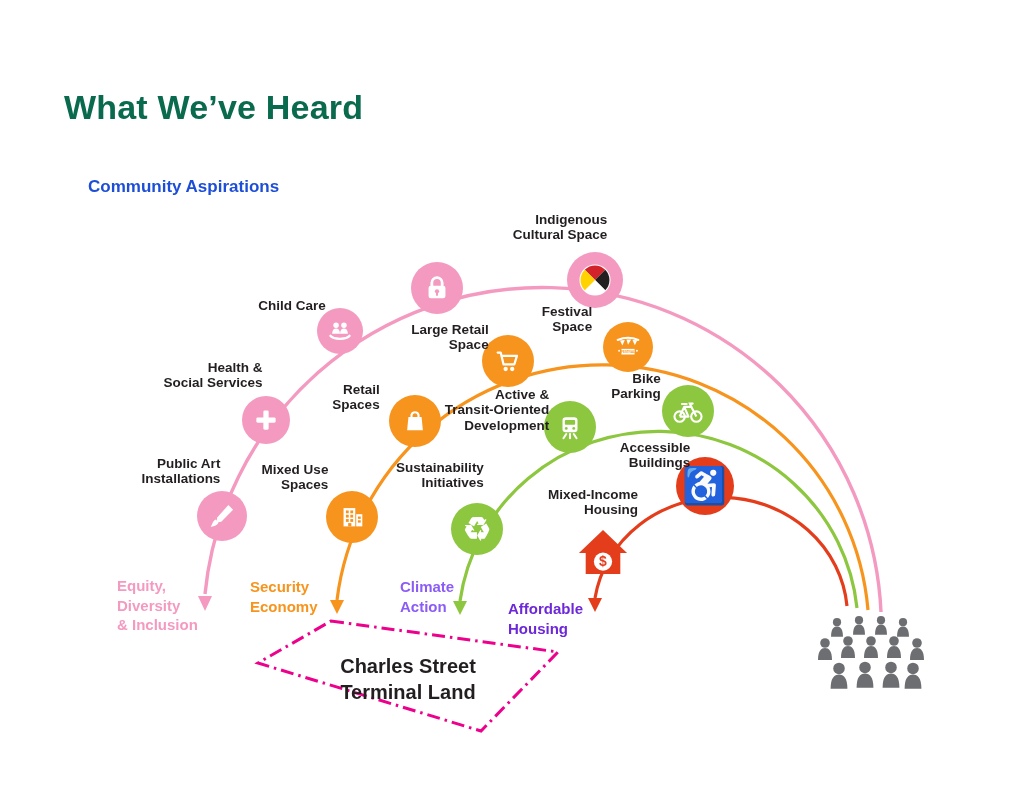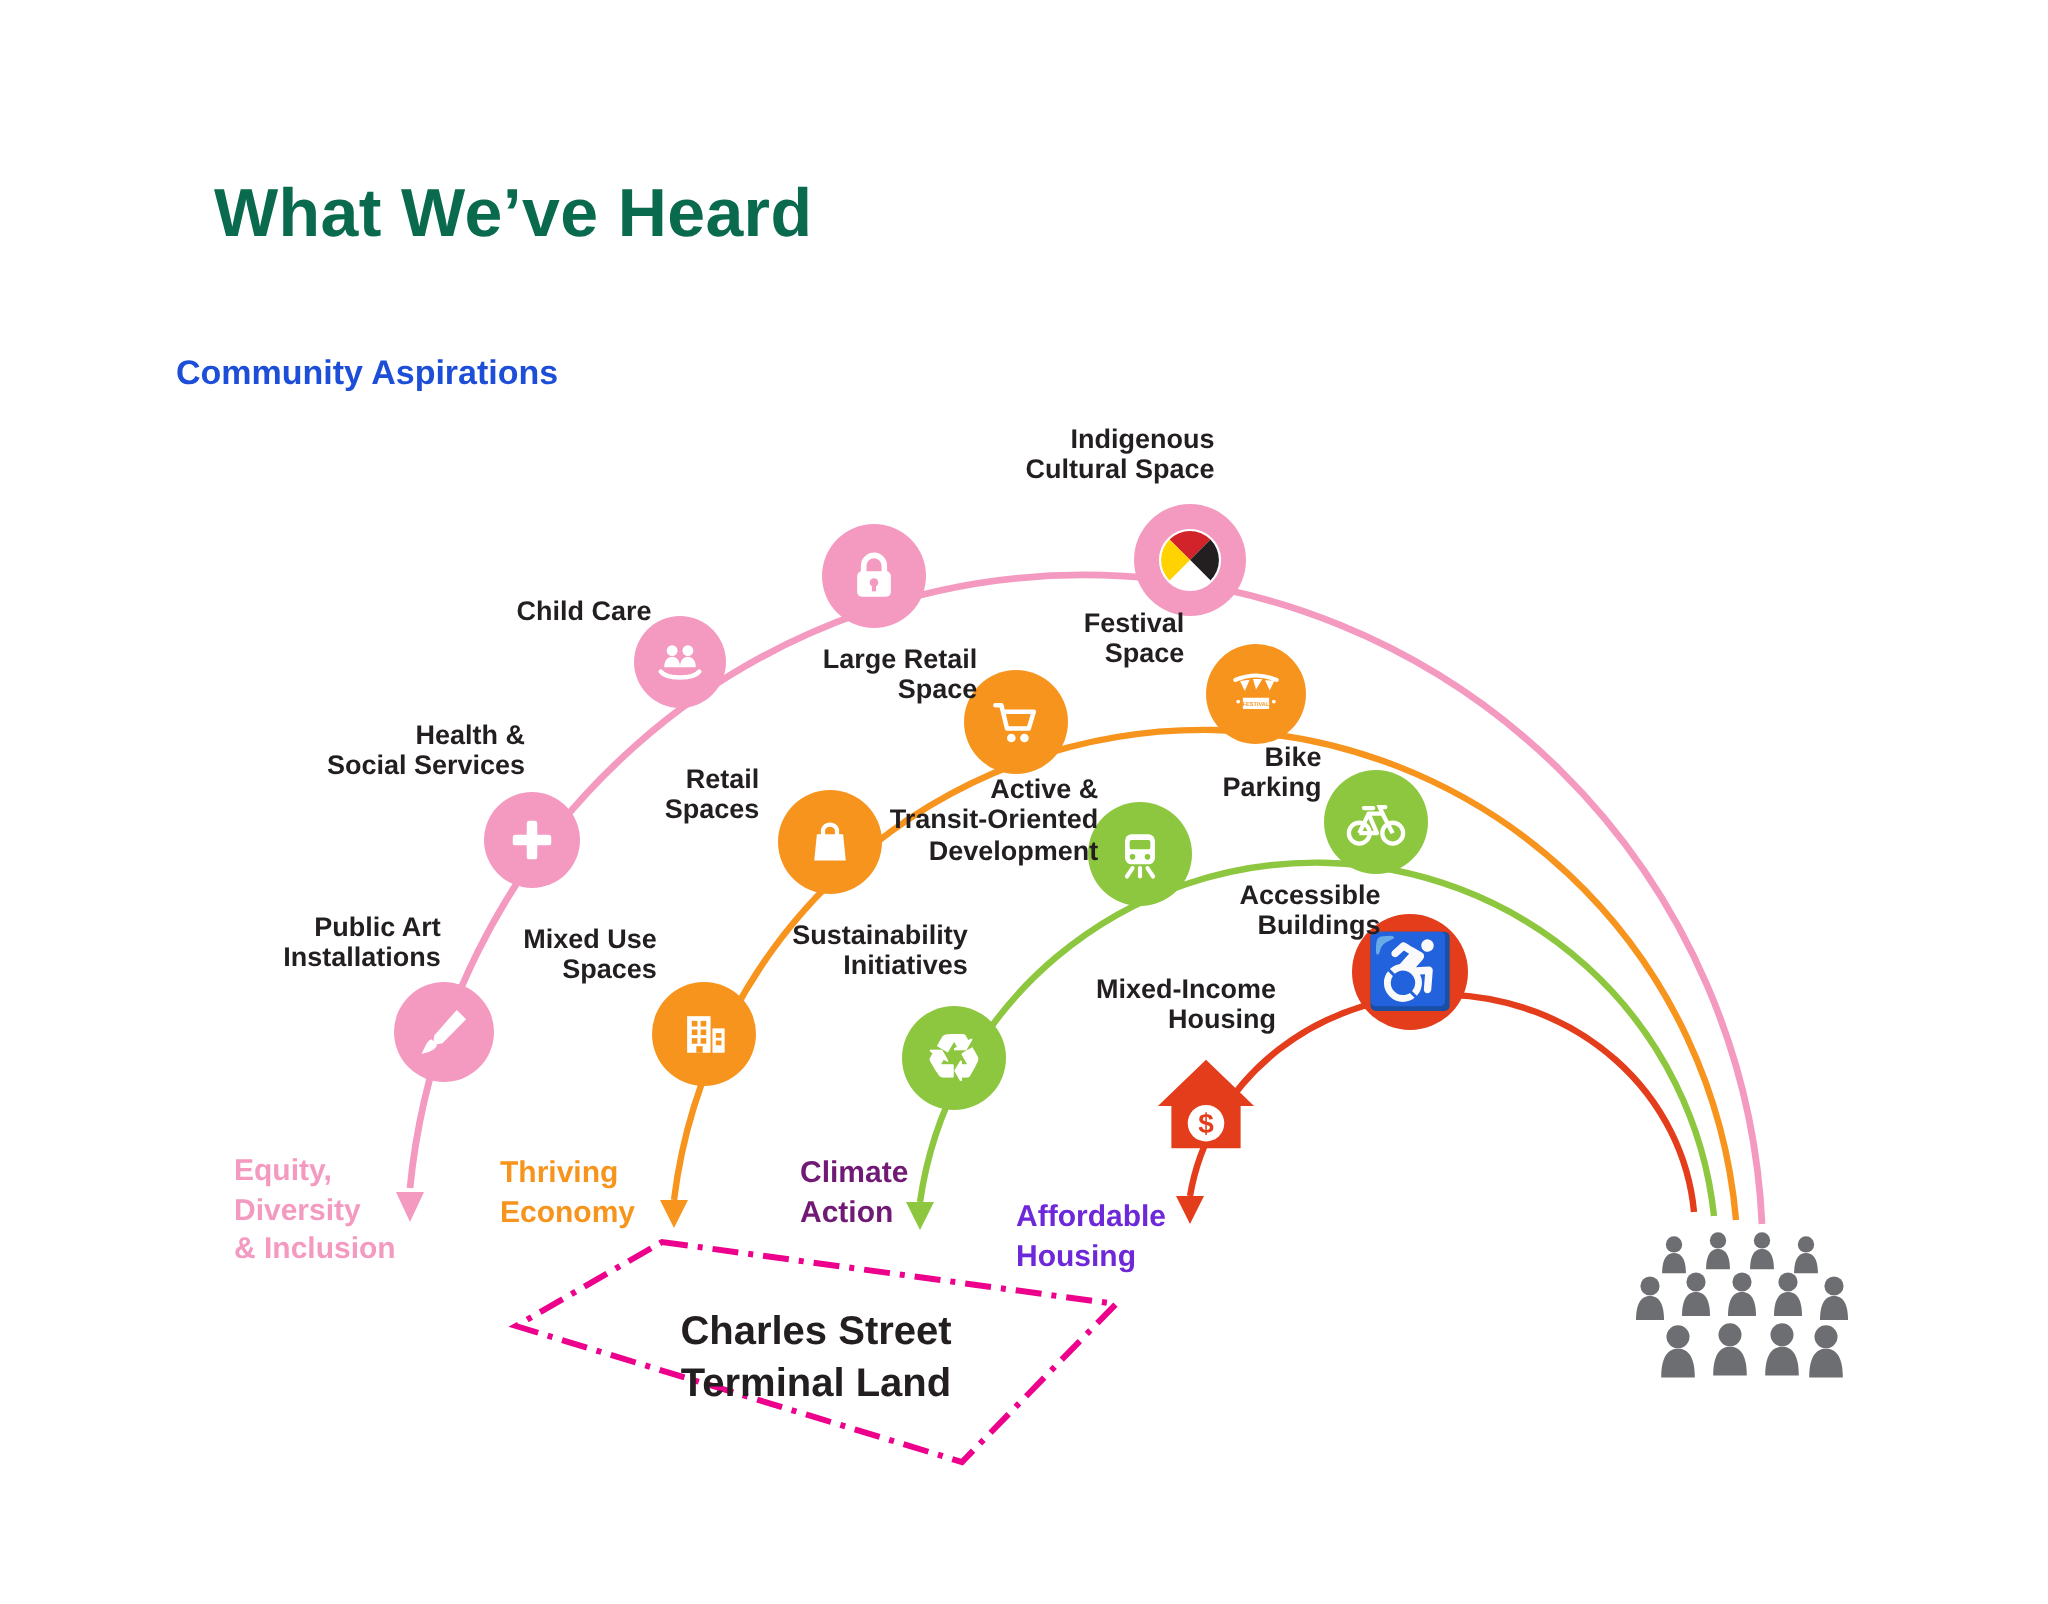--- a/index.html
+++ b/index.html
@@ -1,21 +1,21 @@
 <!DOCTYPE html>
 <html><head>
 <meta charset="utf-8">
 <style>
   html,body{margin:0;padding:0;background:#fff;}
   body{font-family:"Liberation Sans",sans-serif;color:#231f20;}
   .page{position:relative;width:1024px;height:802px;background:#ffffff;overflow:hidden;}
   .abs{position:absolute;}
   .pretitle{position:absolute;left:65px;top:50px;font-size:25px;color:#3c554d;letter-spacing:.2px;}
   .pretitle .brand-bold{font-weight:bold;color:#0a6a4d;margin-left:6px;}
-  .main-title{position:absolute;left:64px;top:88px;font-size:34px;font-weight:bold;color:#0a6a4d;letter-spacing:.2px;margin-left:43px;}
+  .main-title{position:absolute;left:64px;top:88px;font-size:34px;font-weight:bold;color:#0a6a4d;letter-spacing:.2px;}
   .section-label{position:absolute;left:88px;top:177px;font-size:17px;font-weight:bold;color:#1d4ed8;}
   .node{position:absolute;border-radius:50%;display:flex;align-items:center;justify-content:center;}
   .node.pink{background:#f49ac1;}
   .node.orange{background:#f7941d;}
   .node.green{background:#8dc63f;}
   .node.red{background:#e43d1c;}
   .glyph{color:#fff;line-height:1;font-weight:bold;}
   .nlabel{position:absolute;transform:translateX(-50%);text-align:right;font-weight:bold;
           font-size:13.5px;line-height:1.14;white-space:nowrap;color:#231f20;}
   .tlabel{position:absolute;font-weight:bold;font-size:15px;line-height:1.3;white-space:nowrap;}
@@ -205,24 +205,24 @@
     <div>Accessible</div>
     <div>Buildings</div>
   </div>
 
   <div class="tlabel" style="left:117px;top:576px;color:#f49ac1">
     <div>Equity,</div>
     <div>Diversity</div>
     <div>&amp; Inclusion</div>
   </div>
   <div class="tlabel" style="left:250px;top:577px;color:#f7941d">
-    <div>Thriving</div>
+    <div>Security</div>
     <div>Economy</div>
   </div>
-  <div class="tlabel" style="left:400px;top:577px;color:#701a75">
+  <div class="tlabel" style="left:400px;top:577px;color:#8b5cf6">
     <div>Climate</div>
     <div>Action</div>
   </div>
   <div class="tlabel" style="left:508px;top:599px;color:#6d28d9">
     <div>Affordable</div>
     <div>Housing</div>
   </div>
 
   <div class="site-label" style="left:408px;top:653px">
     <div>Charles Street</div>

